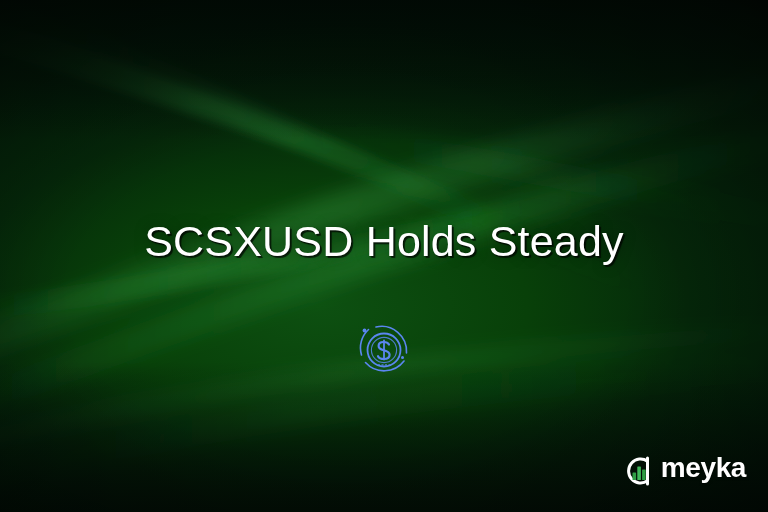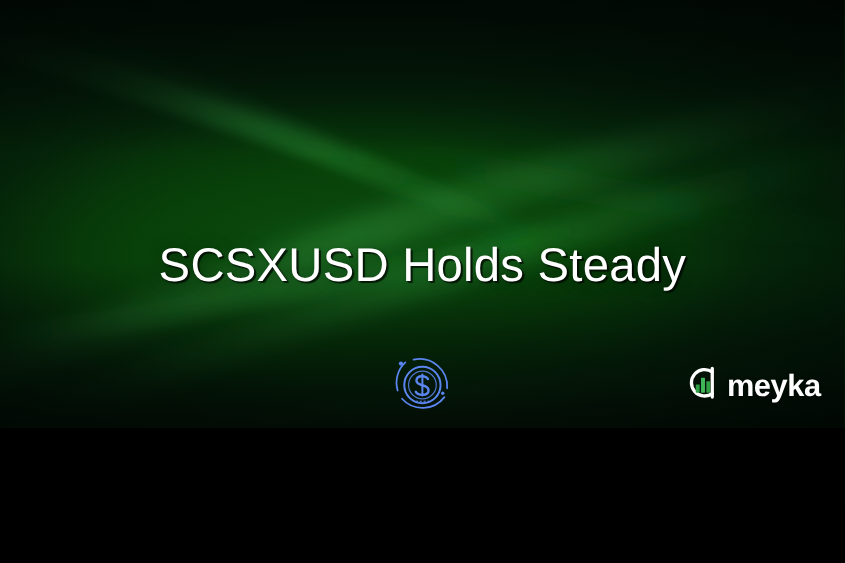--- a/index.html
+++ b/index.html
@@ -3,21 +3,21 @@
 <meta charset="utf-8">
 <style>
   html, body {
     margin: 0;
     padding: 0;
     background: #000;
   }
   #banner {
     position: relative;
     width: 768px;
-    height: 389px;
+    height: 512px;
     overflow: hidden;
     font-family: "Liberation Sans", sans-serif;
     background: #061a08;
   }
 
   
   .bg-base {
     position: absolute;
     inset: 0;
     background:
@@ -71,21 +71,21 @@
     height: 64px;
   }
   .coin svg { display: block; }
 
   
   .brand {
     position: absolute;
     right: 22px;
     bottom: 24px;
     display: flex;
-    align-items: flex-end;
+    align-items: flex-start;
     gap: 5px;
   }
   .brand-mark { width: 34px; height: 34px; display: block; }
   .brand-name {
     color: #ffffff;
     font-size: 28px;
     font-weight: 700;
     letter-spacing: -0.4px;
     line-height: 1;
     text-shadow: 0 1px 3px rgba(0,0,0,0.5);

